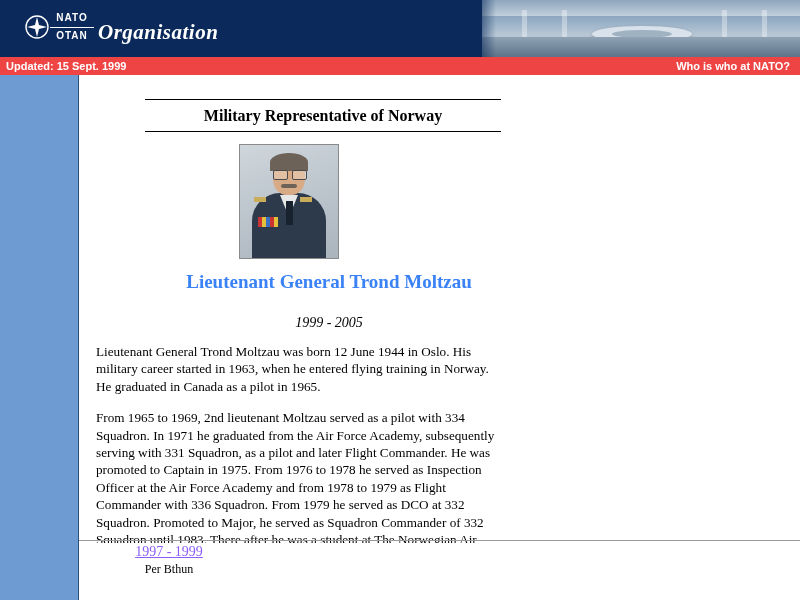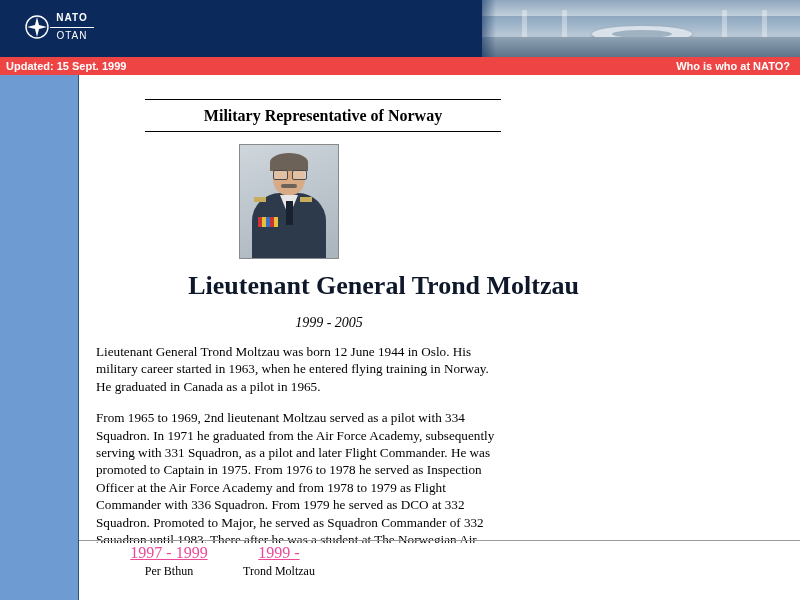--- a/index.html
+++ b/index.html
@@ -72,21 +72,21 @@
     background: #ffffff;
   }
   .logo-text2 {
     position: absolute;
     left: 28px;
     top: 26px;
     width: 44px;
     text-align: center;
     font-family: "Liberation Sans", sans-serif;
     font-size: 10px;
-    font-weight: normal;
+    font-weight: bold;
     letter-spacing: 1px;
     color: #ffffff;
     line-height: 14px;
   }
   .banner-title {
     position: absolute;
     left: 98px;
     top: 20px;
     font-family: "Liberation Serif", serif;
     font-style: italic;
@@ -319,25 +319,25 @@
     background: #c9ad5a;
   }
   .portrait .ep-l { left: 14px; }
   .portrait .ep-r { left: 60px; }
 
   .person-name {
     position: absolute;
     left: 0;
     top: 196px;
     width: 500px;
-    text-align: right;
-    font-family: "Liberation Serif", serif;
-    font-size: 26px;
-    font-weight: bold;
-    color: #0f172a;
+    text-align: center;
+    font-family: "Liberation Serif", serif;
+    font-size: 19px;
+    font-weight: bold;
+    color: #3b82f6;
   }
   .person-dates {
     position: absolute;
     left: 0;
     top: 240px;
     width: 500px;
     text-align: center;
     font-family: "Liberation Serif", serif;
     font-style: italic;
     font-size: 14px;
@@ -378,22 +378,22 @@
     height: 57px;
     background: #ffffff;
   }
   .nav-item {
     position: absolute;
     text-align: center;
     font-family: "Liberation Serif", serif;
   }
   .nav-item .nav-link {
     display: block;
-    font-size: 16px;
-    color: #ec4899;
+    font-size: 14px;
+    color: #8b5cf6;
     text-decoration: underline;
     cursor: pointer;
   }
   .nav-item .nav-name {
     display: block;
     font-size: 12px;
     color: #000000;
     margin-top: 2px;
   }
   .nav-prev { left: 30px; top: 1px; width: 120px; }
@@ -407,20 +407,21 @@
   <div class="banner">
     <div class="banner-logo">
       <svg class="logo-compass" viewBox="0 0 24 24">
         <circle cx="12" cy="12" r="11" fill="none" stroke="#ffffff" stroke-width="1.4"></circle>
         <polygon points="12,2 14,10 22,12 14,14 12,22 10,14 2,12 10,10" fill="#ffffff"></polygon>
       </svg>
       <div class="logo-text">NATO</div>
       <div class="logo-divider"></div>
       <div class="logo-text2">OTAN</div>
     </div>
+    <div class="banner-title">Organisation</div>
     <div class="banner-photo">
       <div class="hall-ceiling"></div>
       <div class="hall-col" style="left:40px;"></div>
       <div class="hall-col" style="left:80px;"></div>
       <div class="hall-col" style="left:240px;"></div>
       <div class="hall-col" style="left:280px;"></div>
       <div class="hall-table"></div>
       <div class="hall-table-inner"></div>
       <div class="hall-floor"></div>
     </div>
@@ -466,19 +467,15 @@
     </div>
 
   </div>
 
   <div class="footer-rule"></div>
   <div class="footer-nav">
     <div class="nav-item nav-prev">
       <span class="nav-link">1997 - 1999</span>
       <span class="nav-name">Per Bthun</span>
     </div>
-    <div class="nav-item nav-next">
-      <span class="nav-link">1999 -</span>
-      <span class="nav-name">Trond Moltzau</span>
-    </div>
   </div>
 
 </div>
 
 </body></html>

